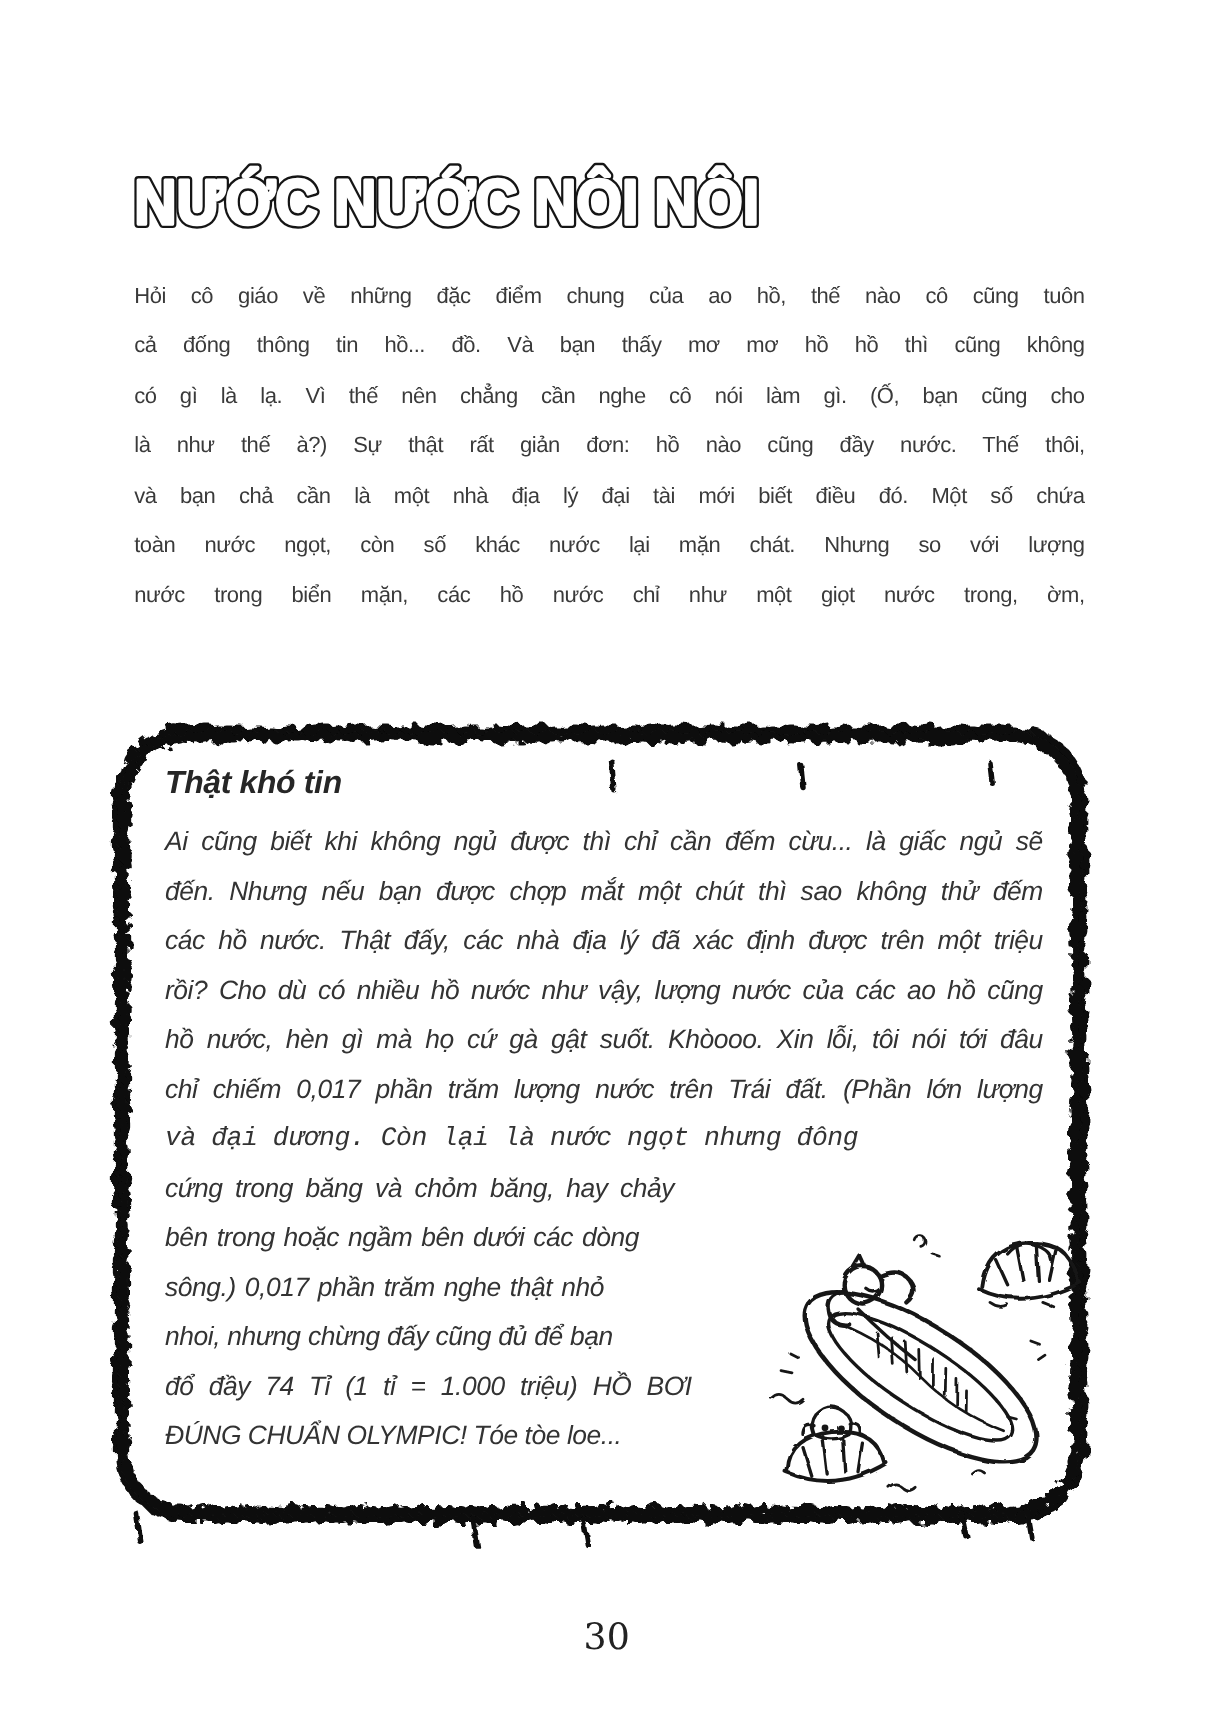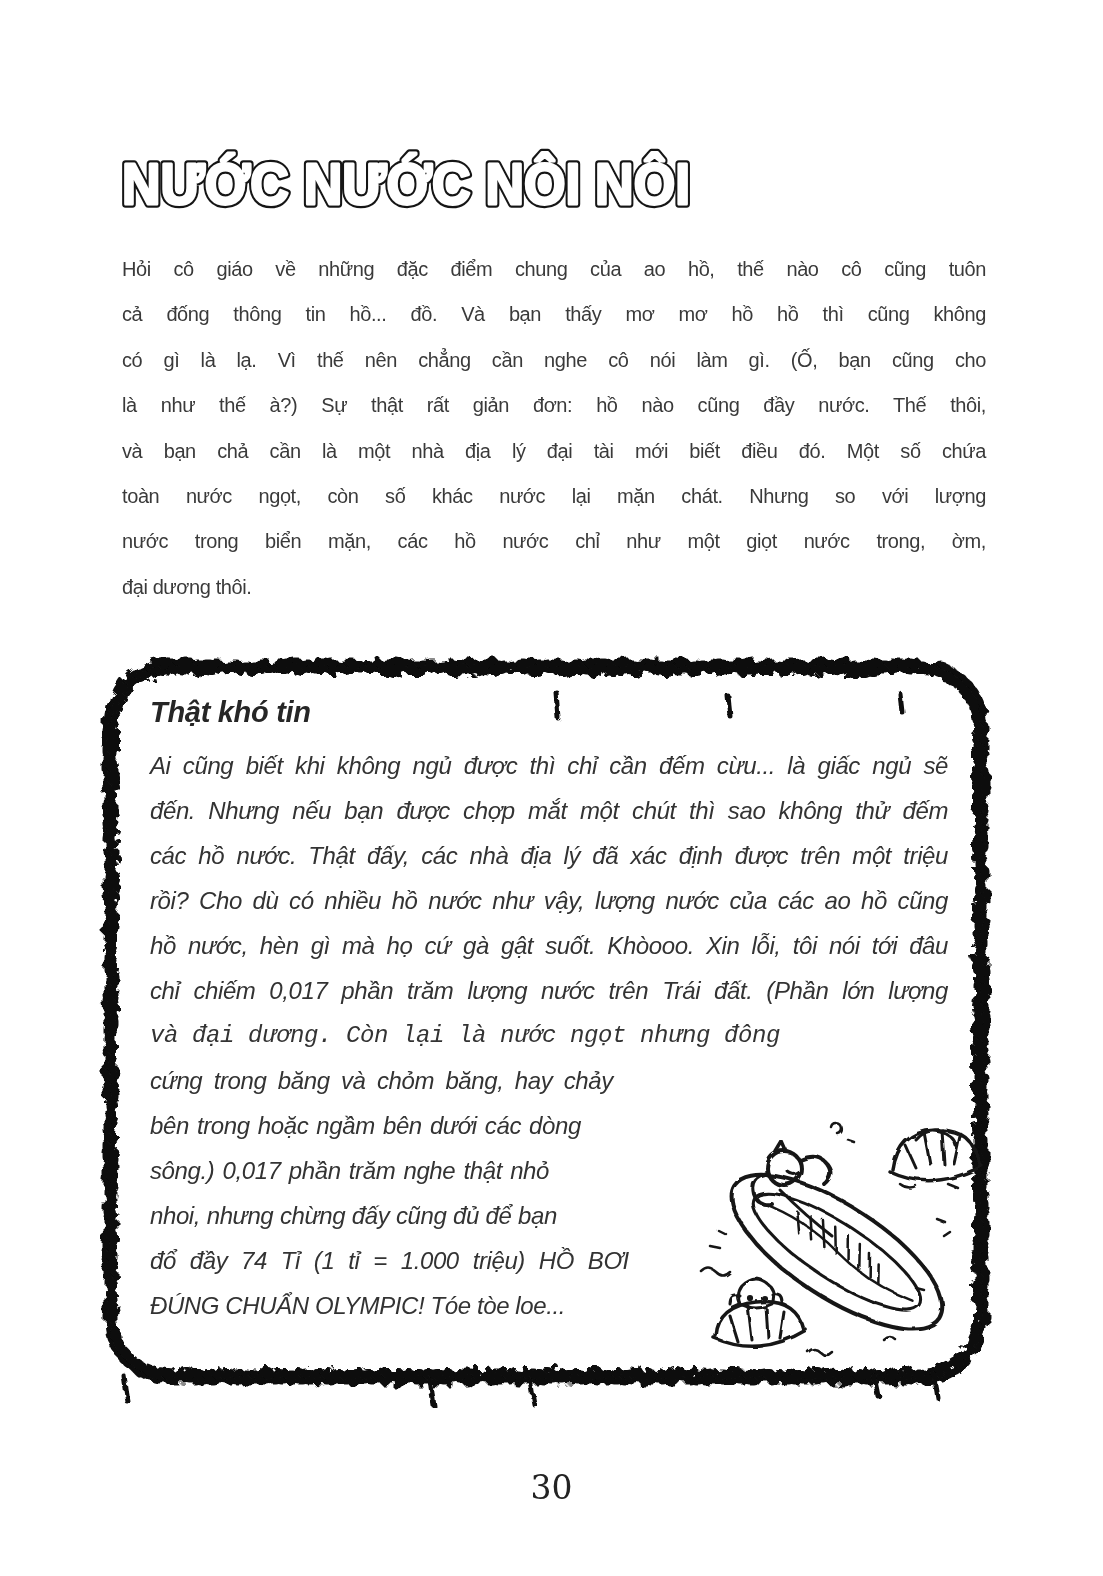--- a/index.html
+++ b/index.html
@@ -79,21 +79,20 @@
   </div>
 
   <div class="intro">
     <div class="t-line">Hỏi cô giáo về những đặc điểm chung của ao hồ, thế nào cô cũng tuôn</div>
     <div class="t-line">cả đống thông tin hồ... đồ. Và bạn thấy mơ mơ hồ hồ thì cũng không</div>
     <div class="t-line">có gì là lạ. Vì thế nên chẳng cần nghe cô nói làm gì. (Ố, bạn cũng cho</div>
     <div class="t-line">là như thế à?) Sự thật rất giản đơn: hồ nào cũng đầy nước. Thế thôi,</div>
     <div class="t-line">và bạn chả cần là một nhà địa lý đại tài mới biết điều đó. Một số chứa</div>
     <div class="t-line">toàn nước ngọt, còn số khác nước lại mặn chát. Nhưng so với lượng</div>
     <div class="t-line">nước trong biển mặn, các hồ nước chỉ như một giọt nước trong, ờm,</div>
-    <div class="t-line last">đại dương thôi.</div>
   </div>
 
   <div class="factbox">
 
     <svg class="border-svg" viewBox="0 0 916 764">
       <defs>
         <filter id="rough1" x="-8%" y="-8%" width="116%" height="116%">
           <feTurbulence type="fractalNoise" baseFrequency="0.085" numOctaves="2" seed="7" result="n"></feTurbulence>
           <feDisplacementMap in="SourceGraphic" in2="n" scale="14"></feDisplacementMap>
         </filter>

